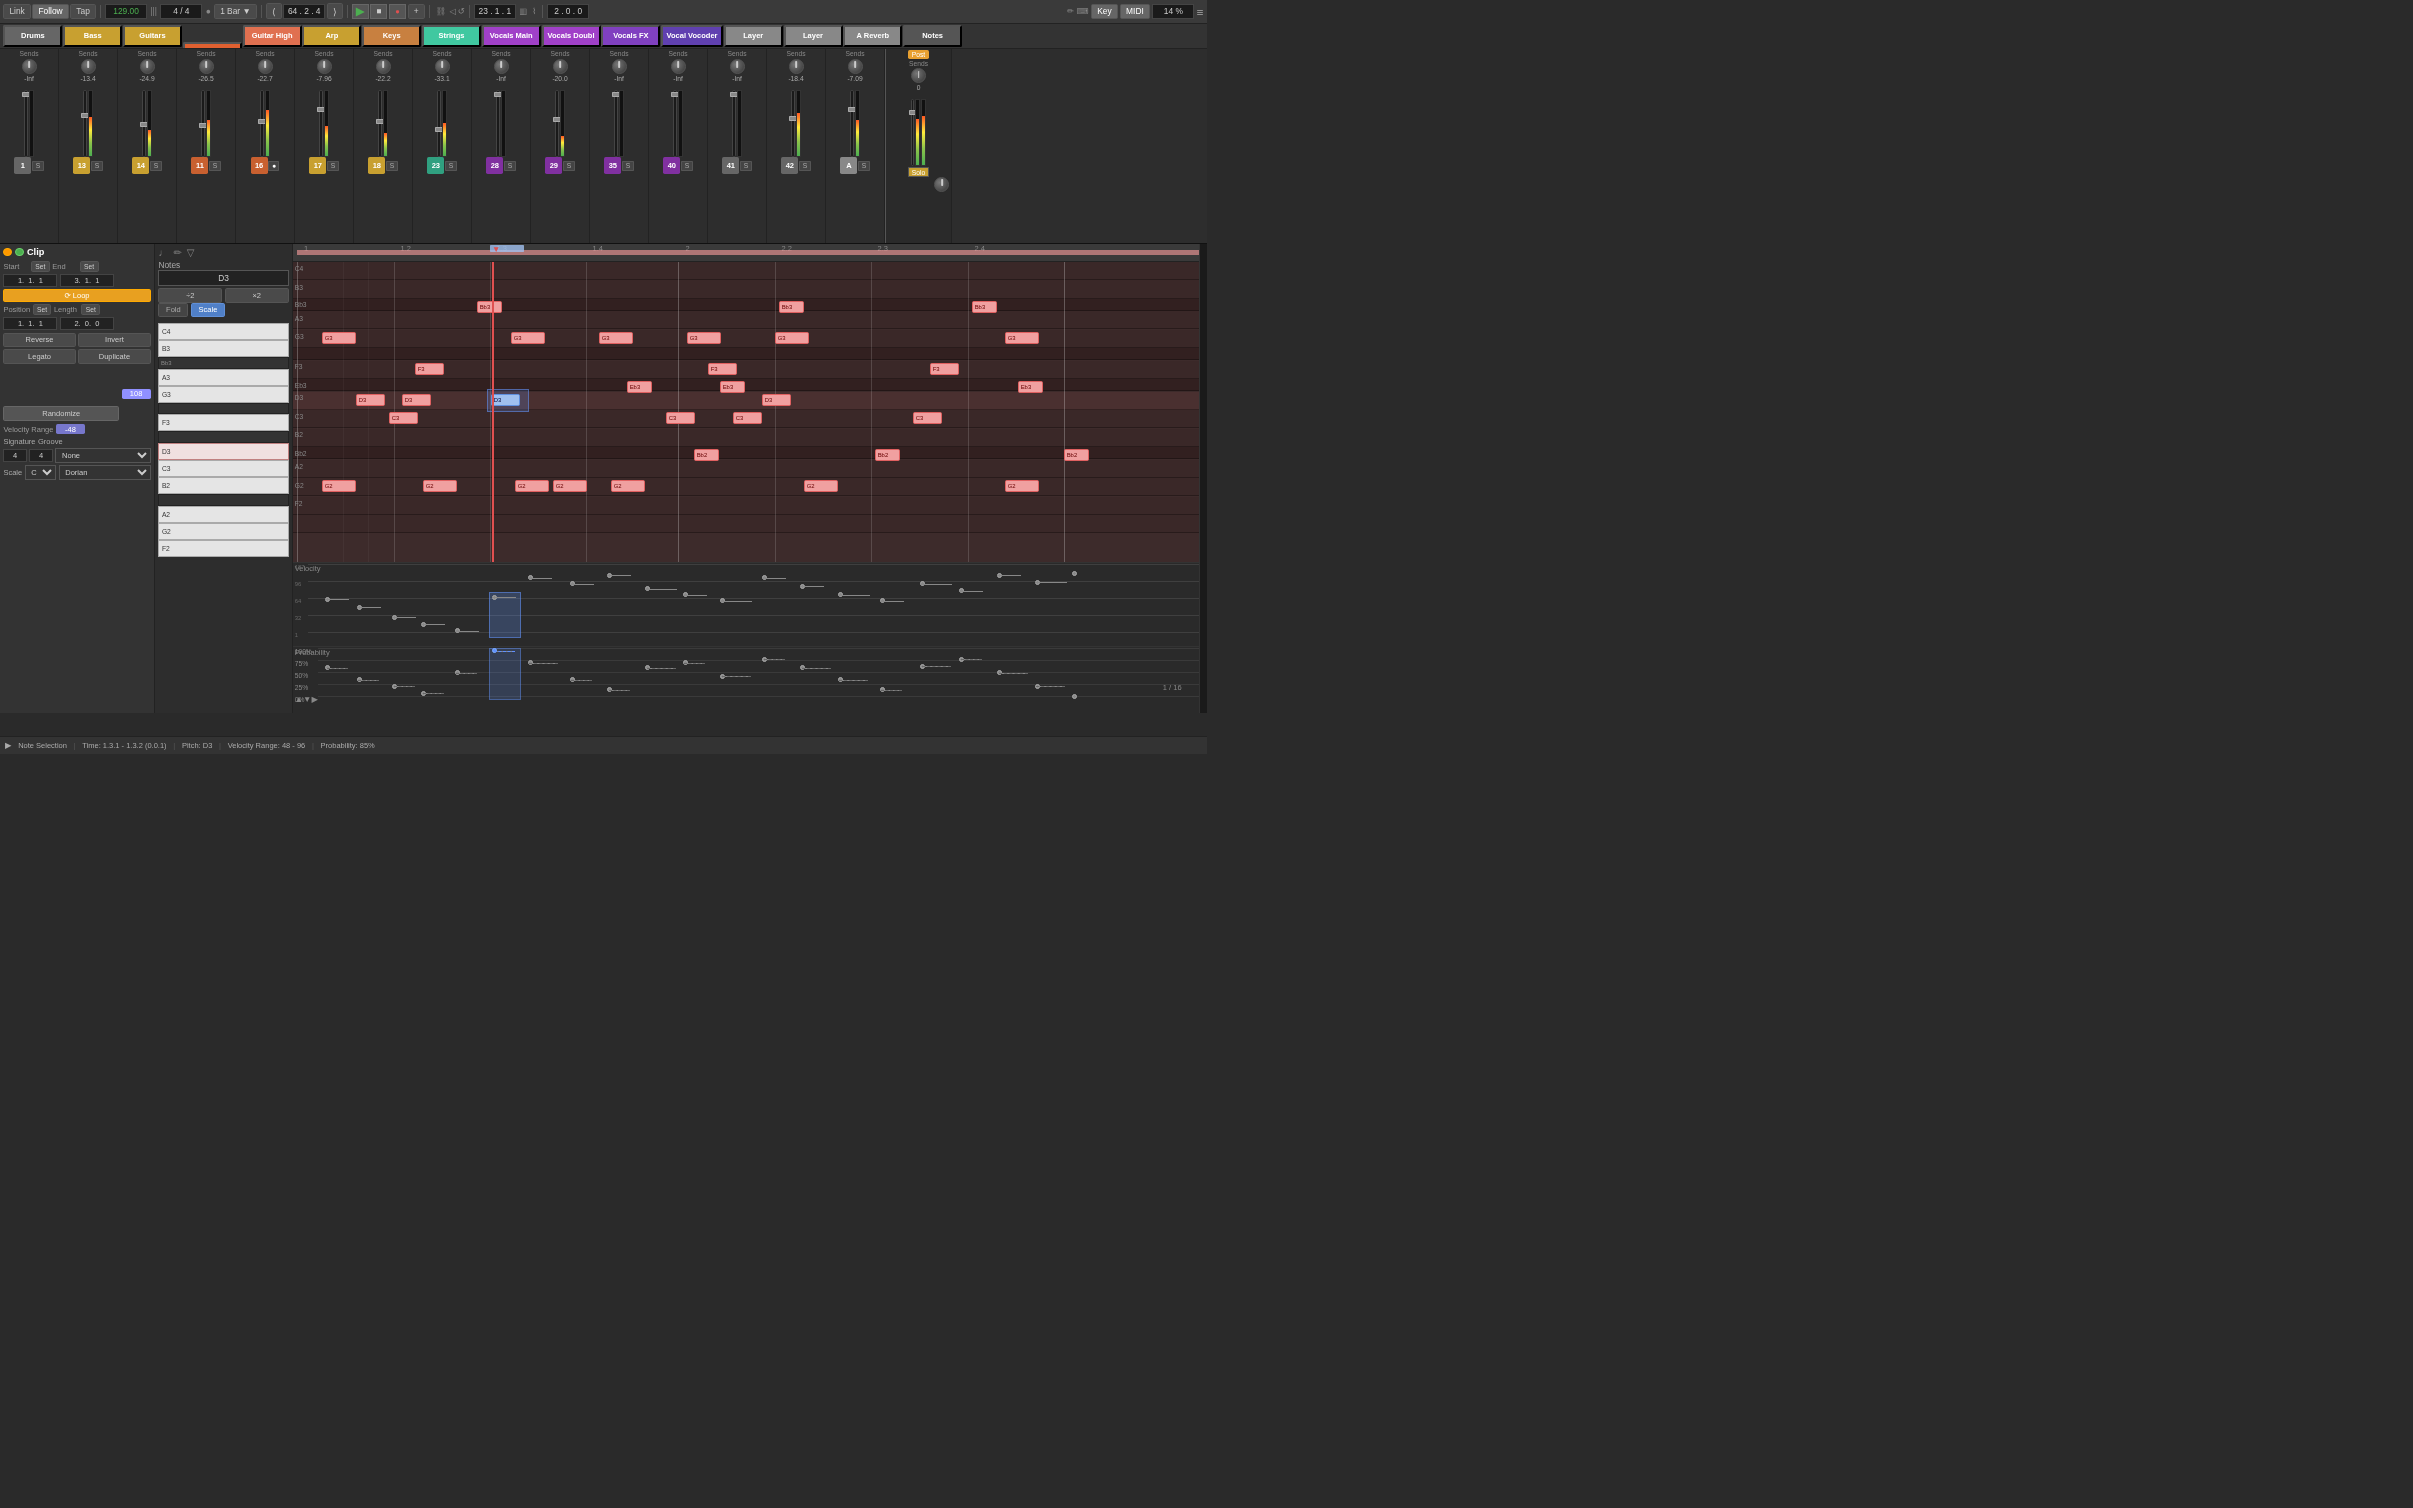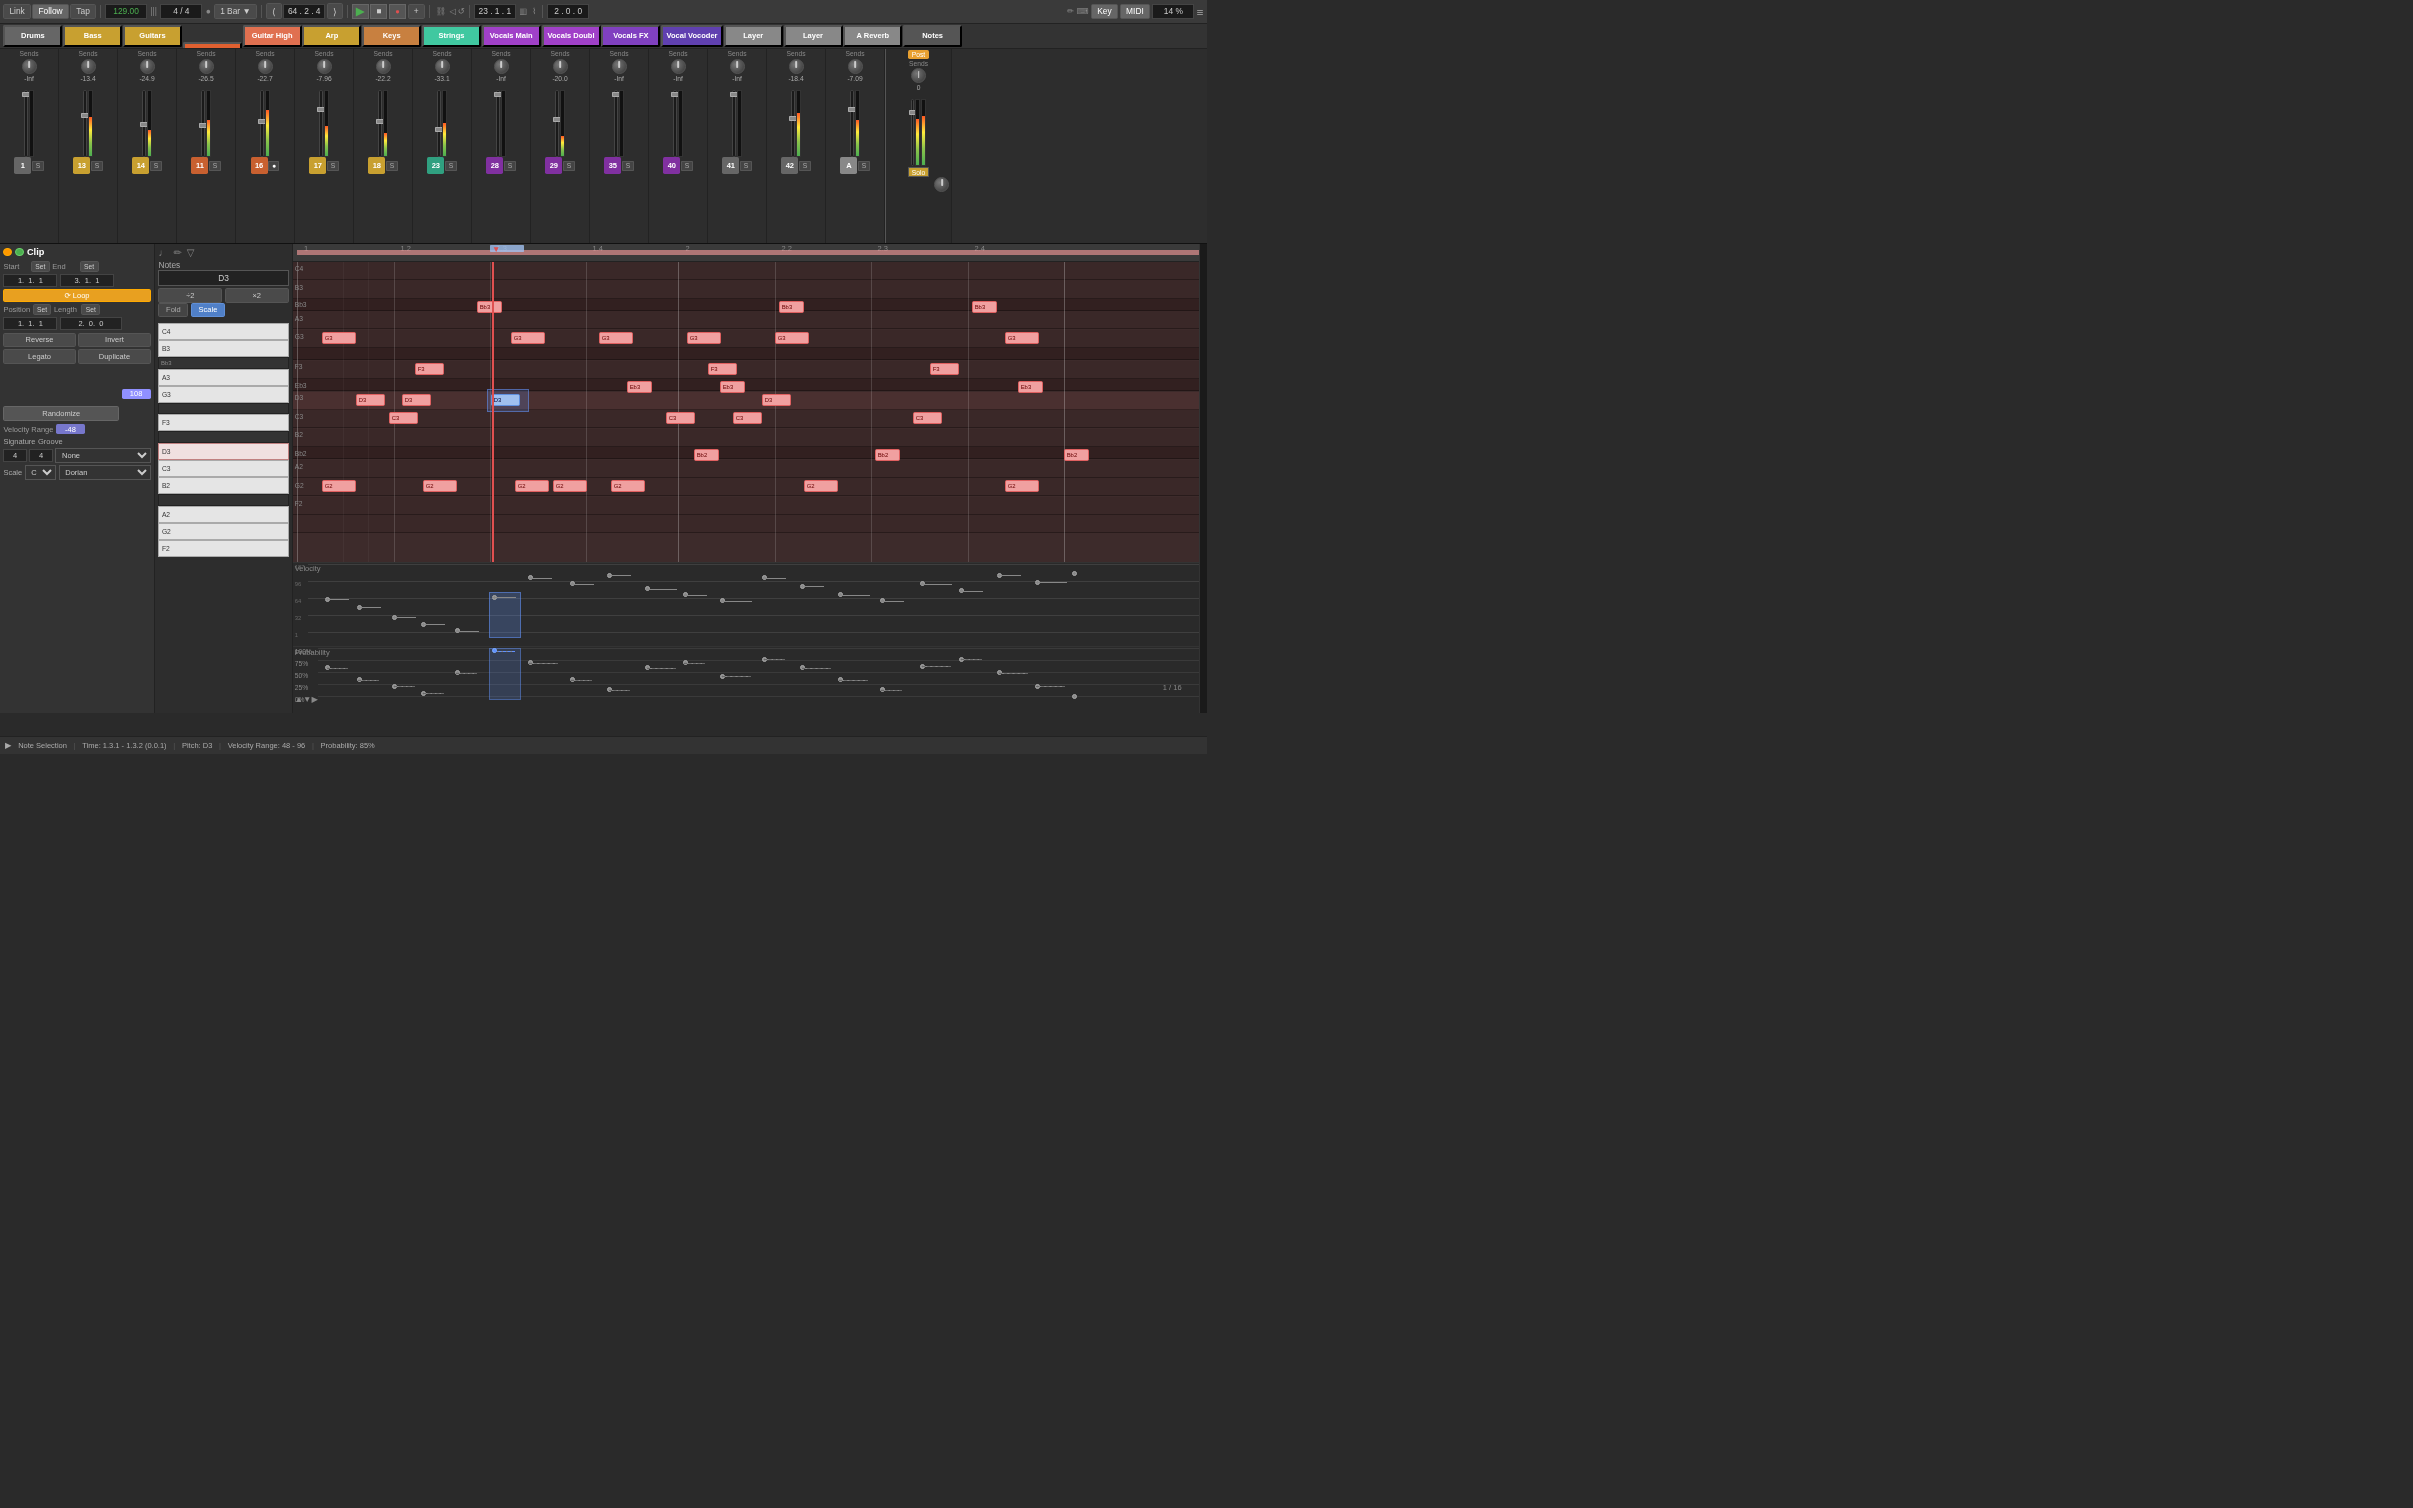--- a/index.html
+++ b/index.html
@@ -1023,21 +1023,21 @@
     </div>
 
     <div class="panel-row">
       <span class="small-label">Position</span>
       <button class="toolbar-btn" style="font-size:6.7px;padding:0.8px 3.4px;">Set</button>
       <span class="small-label">Length</span>
       <button class="toolbar-btn" style="font-size:6.7px;padding:0.8px 3.4px;">Set</button>
     </div>
     <div class="panel-row">
       <input class="small-input" style="width: 54px;" value="1.  1.  1">
-      <input class="small-input" style="width: 62px;" value="2.  0.  0">
+      <input class="small-input" style="width: 54px;" value="2.  0.  0">
     </div>
 
     <div class="panel-row">
       <button class="panel-btn">Reverse</button>
       <button class="panel-btn">Invert</button>
     </div>
     <div class="panel-row">
       <button class="panel-btn">Legato</button>
       <button class="panel-btn">Duplicate</button>
     </div>

